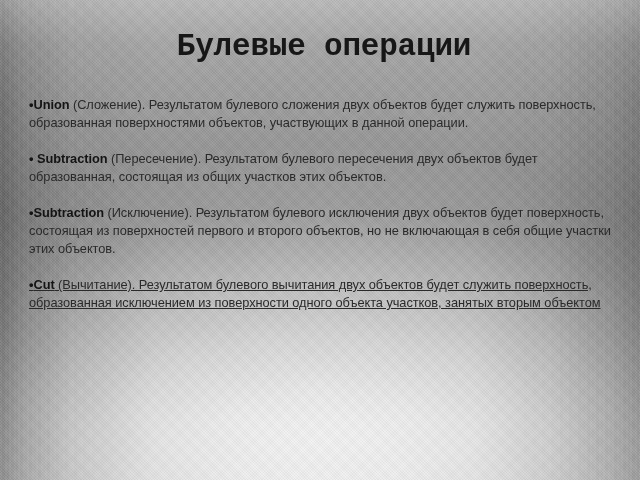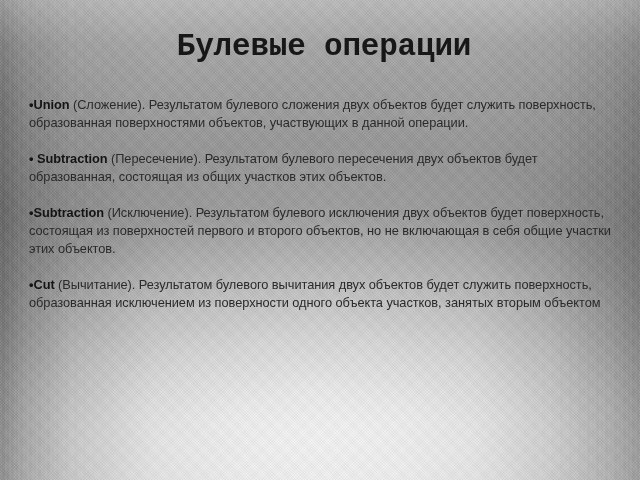--- a/index.html
+++ b/index.html
@@ -134,21 +134,21 @@
   }
 
   .para {
     font-size: 12.8px;
     line-height: 18px;
     color: #2a2a2a;
     margin: 0 0 18px 0;
     text-align: left;
     letter-spacing: -0.05px;
   }
-  .para:last-child { margin-bottom: 8px; }
+  .para:last-child { margin-bottom: 8px; text-decoration: underline; }
   .para b {
     font-weight: bold;
     color: #141414;
   }
   .bullet {
     font-weight: bold;
     color: #141414;
   }
 </style>
 </head>

